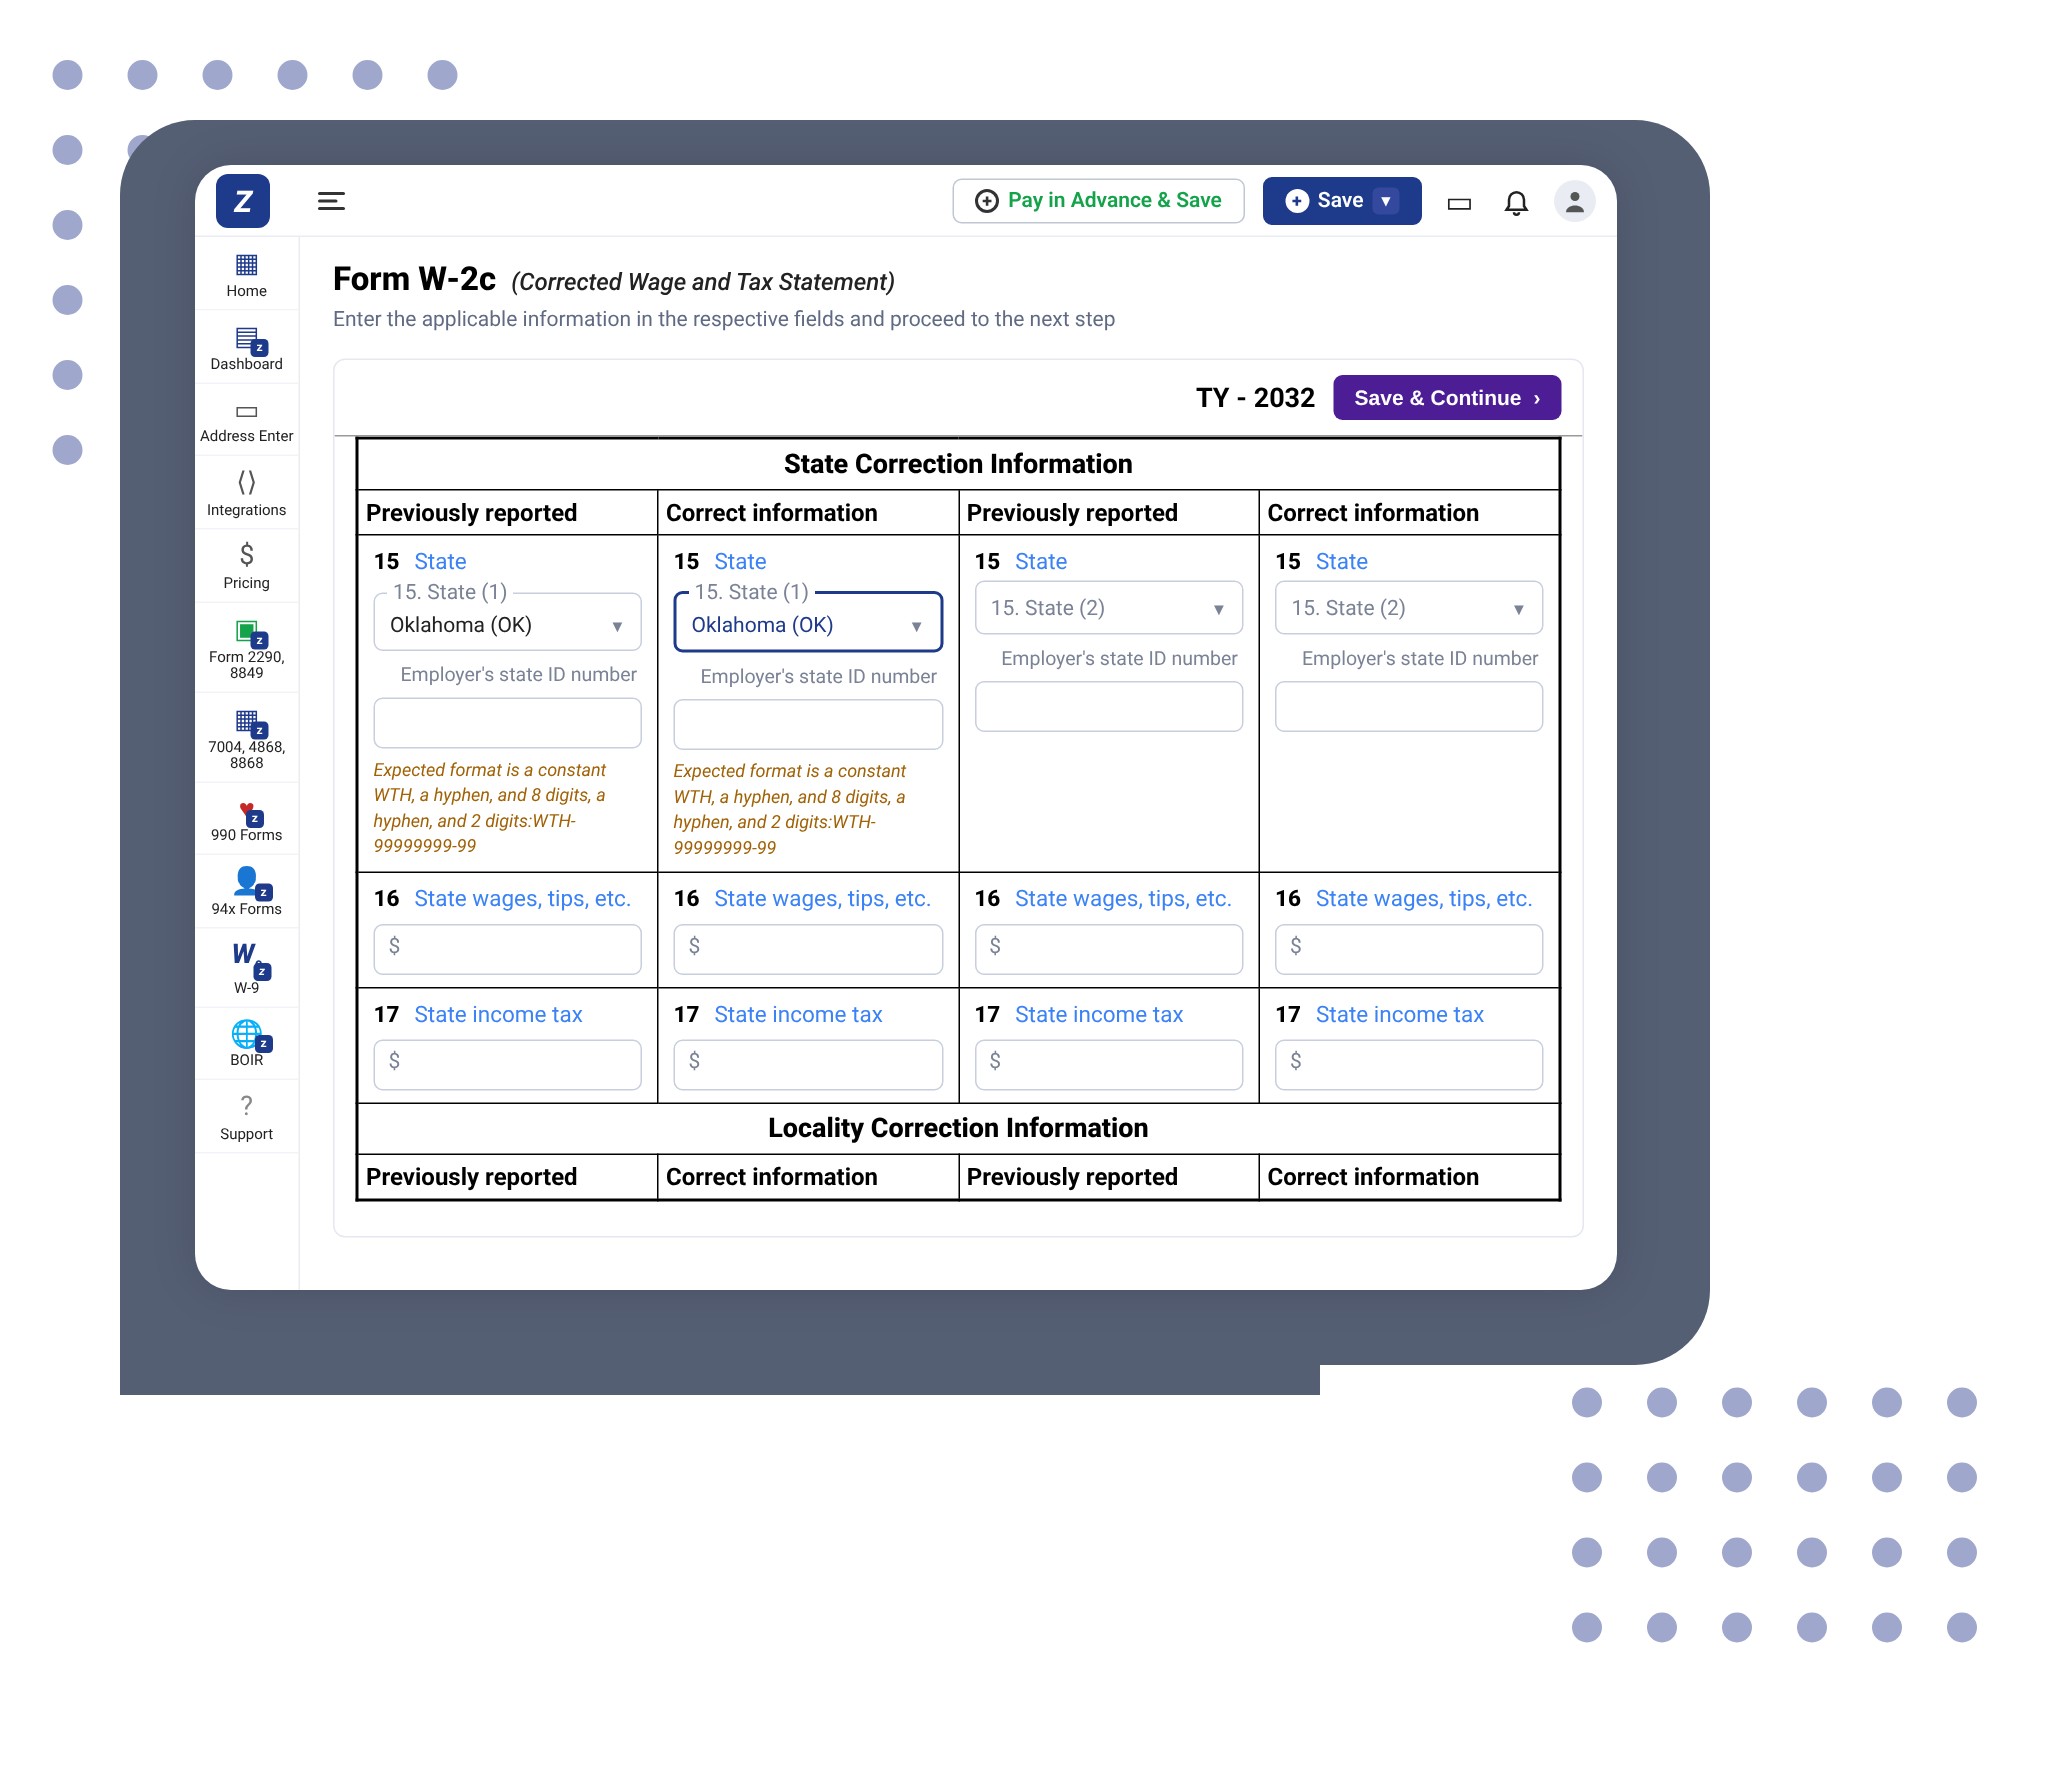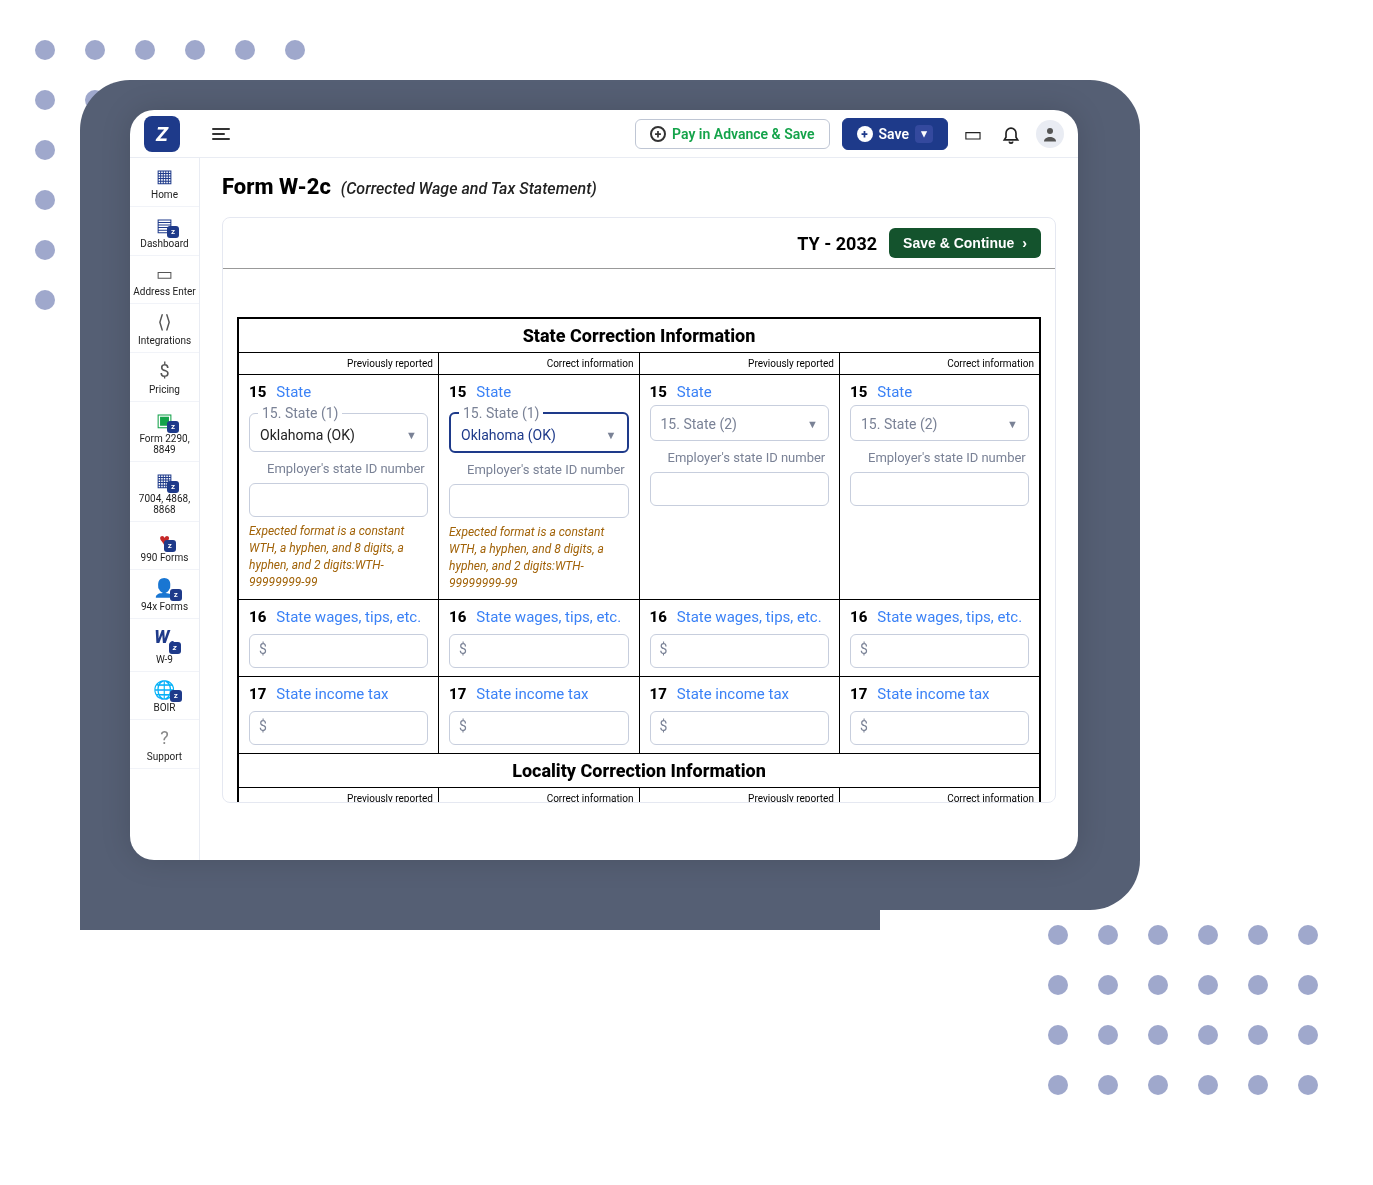--- a/index.html
+++ b/index.html
@@ -125,26 +125,26 @@
     border-radius:8px;
     height: 586px;
     display:flex;flex-direction:column;
     overflow:hidden;
   }
   .panel-head {
     display:flex;align-items:center;justify-content:flex-end;gap:12px;
     padding:10px 14px;
   }
   .ty { font-size:18px; font-weight:700; }
-  .save-btn { background:#14532d;color:#fff;border:none;border-radius:6px;padding:7px 14px;font-weight:700;font-size:14px;display:flex;align-items:center;gap:8px;cursor:pointer;}
+  .save-btn { background:#4c1d95;color:#fff;border:none;border-radius:6px;padding:7px 14px;font-weight:700;font-size:14px;display:flex;align-items:center;gap:8px;cursor:pointer;}
   .grid-wrap { border-top:1px solid #999; overflow:hidden; flex:1; padding: 0 14px 14px; }
-  .formgrid { width:100%; border:2px solid #000; border-collapse:collapse; table-layout:fixed;margin-top:48px; }
+  .formgrid { width:100%; border:2px solid #000; border-collapse:collapse; table-layout:fixed; }
   .formgrid th, .formgrid td { border:1px solid #000; }
   .sec-title td { text-align:center; font-weight:800; font-size:18px; padding:6px; }
-  .colhead th { text-align:right; font-weight:400; font-size:10px; padding:5px; }
+  .colhead th { text-align:left; font-weight:700; font-size:16px; padding:5px; }
   .cell { padding:8px 10px; font-size:14px; vertical-align:top; }
   .cell .ln { display:flex; align-items:baseline; gap:10px; }
   .bn { font-weight:800; font-size:15px; }
   .lbl { color:#3b82f6; font-size:15px; }
   fieldset.sel {
     border:1px solid #c7cedd; border-radius:6px; margin-top:4px; position:relative;
   }
   fieldset.sel.hl { border:2px solid #1e3a8a; }
   fieldset.sel legend { font-size:14px; color:#7a8296; padding:0 4px; margin-left:8px; }
   .sel-inner { display:flex;align-items:center;justify-content:space-between;padding:6px 10px 8px;cursor:pointer; }
@@ -317,20 +317,21 @@
         <span class="ic" style="color:#888">?</span>
         <span>Support</span>
       </div>
     </div>
 
     <div class="main">
       <div>
         <span class="page-title">Form W-2c</span>
         <span class="page-sub">(Corrected Wage and Tax Statement)</span>
       </div>
+      <div class="page-desc">Enter the applicable information in the respective fields and proceed to the next step</div>
 
       <div class="panel">
         <div class="panel-head">
           <span class="ty">TY - 2032</span>
           <button class="save-btn">
             <span>Save &amp; Continue</span>
             <span>›</span>
           </button>
         </div>
         <div class="grid-wrap">

